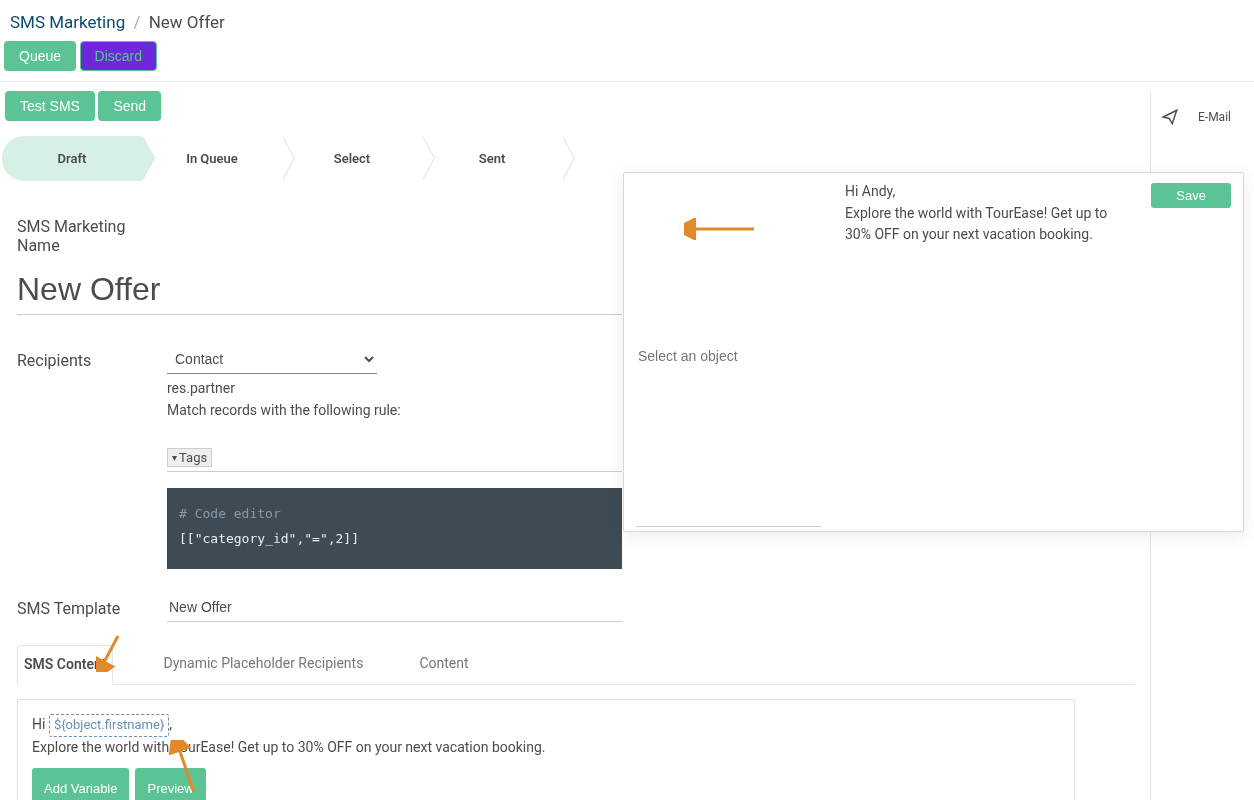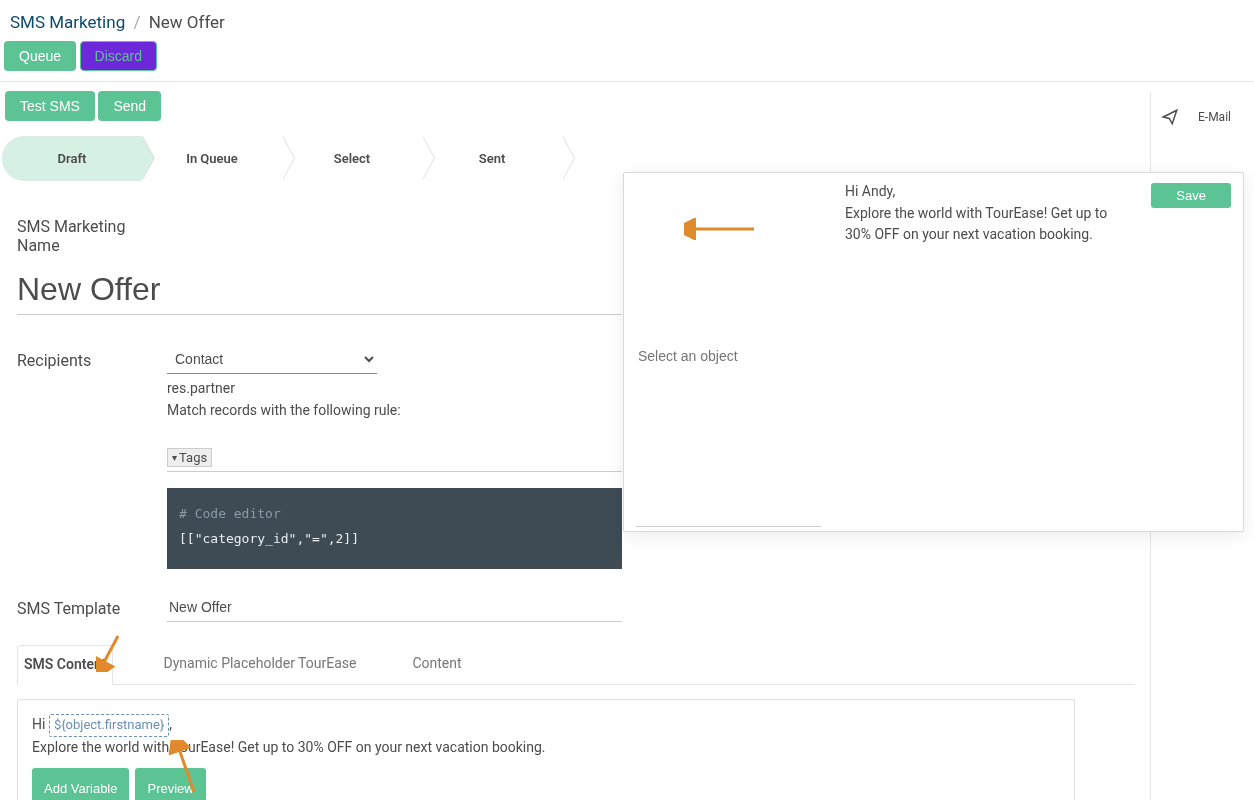--- a/index.html
+++ b/index.html
@@ -270,21 +270,21 @@
     <div class="field-row" style="margin-top:24px;">
       <div class="field-label">SMS Template</div>
       <div class="field-value">
         <input class="tmpl-input" value="New Offer" style="">
       </div>
     </div>
 
     
     <div class="tabs">
       <div class="tab active">SMS Content</div>
-      <div class="tab">Dynamic Placeholder TourEase</div>
+      <div class="tab">Dynamic Placeholder Recipients</div>
       <div class="tab">Content</div>
     </div>
 
     
     <div class="sms-box">
       <div class="sms-text">
         <span>Hi </span><span class="var-chip">${object.firstname}</span><span>,</span><br>
         <span>Explore the world with TourEase! Get up to 30% OFF on your next vacation booking.</span>
       </div>
       <div class="sms-actions">

